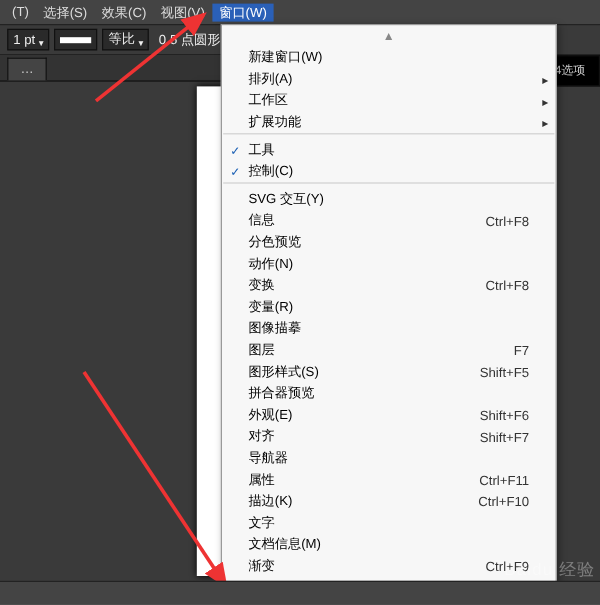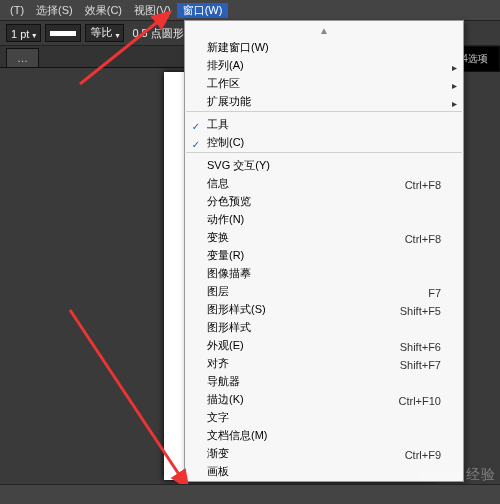--- a/index.html
+++ b/index.html
@@ -278,38 +278,44 @@
       <div class="arrow-col"></div>
     </div>
     <div class="menu-item">
       <div class="chk-col"></div>
       <div class="label-col">图形样式(S)</div>
       <div class="shortcut-col">Shift+F5</div>
       <div class="arrow-col"></div>
     </div>
     <div class="menu-item">
       <div class="chk-col"></div>
-      <div class="label-col">图形样式</div>
+      <div class="label-col">拼合器预览</div>
       <div class="arrow-col"></div>
     </div>
     <div class="menu-item">
       <div class="chk-col"></div>
       <div class="label-col">外观(E)</div>
       <div class="shortcut-col">Shift+F6</div>
       <div class="arrow-col"></div>
     </div>
     <div class="menu-item">
       <div class="chk-col"></div>
       <div class="label-col">对齐</div>
       <div class="shortcut-col">Shift+F7</div>
       <div class="arrow-col"></div>
     </div>
     <div class="menu-item">
       <div class="chk-col"></div>
       <div class="label-col">导航器</div>
+      <div class="arrow-col"></div>
+    </div>
+    <div class="menu-item">
+      <div class="chk-col"></div>
+      <div class="label-col">属性</div>
+      <div class="shortcut-col">Ctrl+F11</div>
       <div class="arrow-col"></div>
     </div>
     <div class="menu-item">
       <div class="chk-col"></div>
       <div class="label-col">描边(K)</div>
       <div class="shortcut-col">Ctrl+F10</div>
       <div class="arrow-col"></div>
     </div>
     <div class="menu-item">
       <div class="chk-col"></div>

